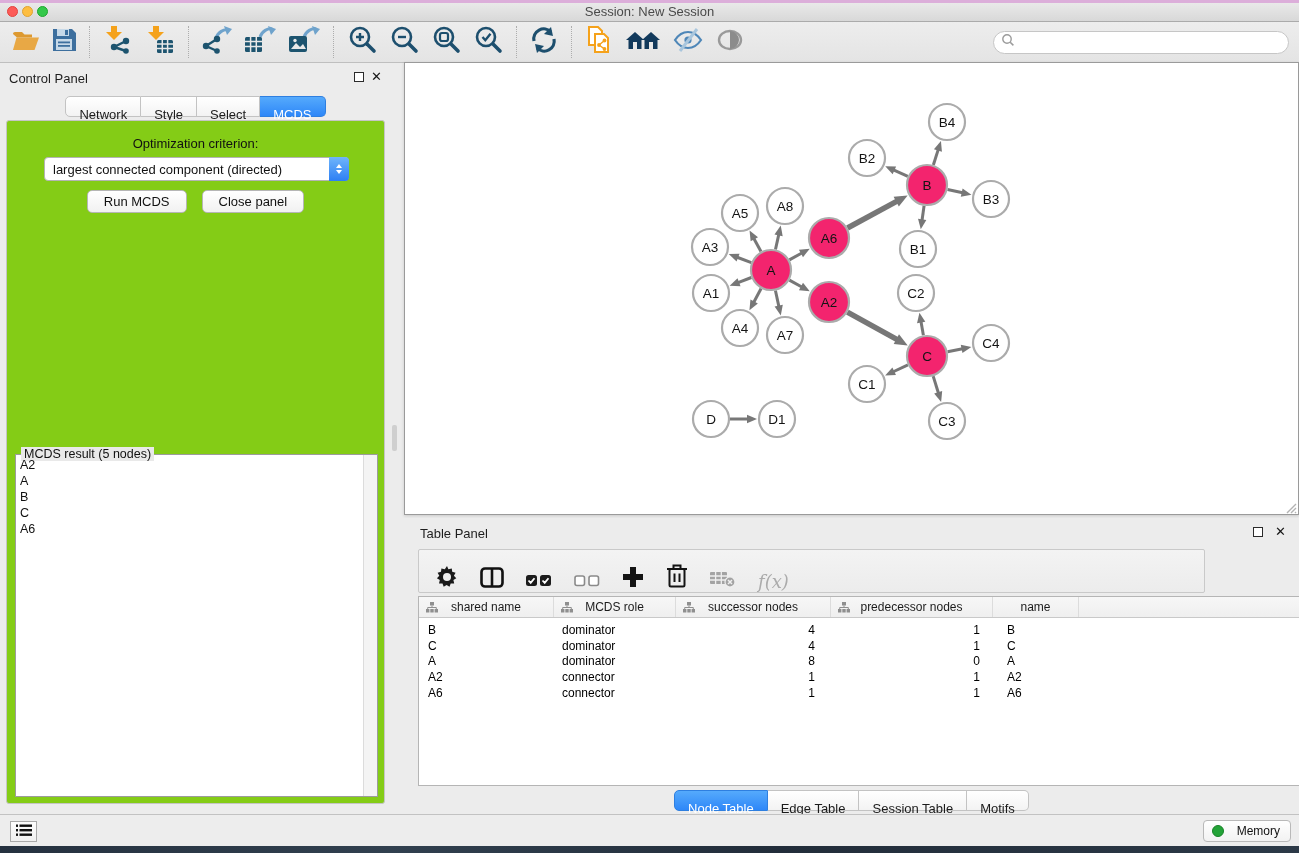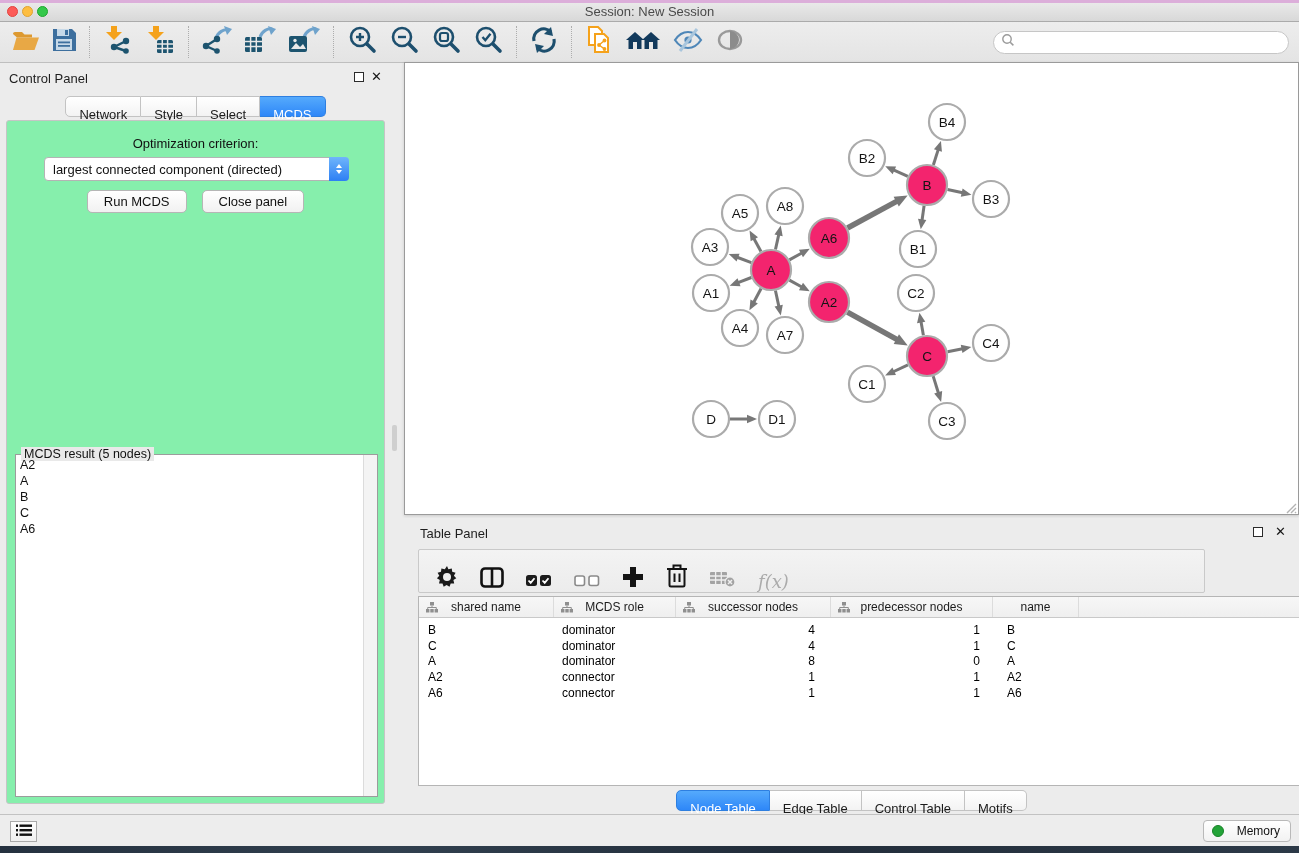--- a/index.html
+++ b/index.html
@@ -35,21 +35,21 @@
   .close-ic { position:absolute; top:6px; font-size:13px; font-weight:bold; color:#141414; }
 
   .seg { display:flex; justify-content:center; position:absolute; left:0; right:0; }
   .seg-tab { height:21px; line-height:20px; padding:8px 13px; font-size:13px; color:#1B1B1B;
     background:linear-gradient(#FFFFFF,#F3F3F3); border:1px solid #C3C3C3; border-left:none; }
   .seg-tab:first-child { border-left:1px solid #C3C3C3; border-radius:5px 0 0 5px; }
   .seg-tab:last-child { border-radius:0 5px 5px 0; }
   .seg-tab.active { background:linear-gradient(#55AAFC,#2E87F8); border-color:#2E7FE0; color:#fff; }
 
   #cp-inner { position:absolute; left:6px; top:57px; width:379px; height:684px;
-    background:#86efac; border:1px solid #C5C5C5; border-radius:3px; }
+    background:#84cc16; border:1px solid #C5C5C5; border-radius:3px; }
   #opt-label { position:absolute; left:0; right:0; top:15px; text-align:center; font-size:13px; color:#111; }
   #criterion-select { position:absolute; left:37px; top:36px; width:305px; height:24px; background:#fff;
     border:1px solid #B4B4B4; border-radius:4px; font-size:13px; color:#111;
     display:flex; align-items:center; padding-left:8px; }
   #criterion-stepper { position:absolute; right:-1px; top:-1px; width:20px; height:24px; border-radius:0 4px 4px 0;
     background:linear-gradient(#6FB5FB,#2D7FF4); display:flex; flex-direction:column; align-items:center; justify-content:center; gap:2px; }
   .car-up { width:0; height:0; border-left:3.5px solid transparent; border-right:3.5px solid transparent; border-bottom:4.5px solid #fff; }
   .car-dn { width:0; height:0; border-left:3.5px solid transparent; border-right:3.5px solid transparent; border-top:4.5px solid #fff; }
   .macbtn { height:23px; background:linear-gradient(#FFFFFF,#F1F1F1); border:1px solid #B6B6B6;
     border-radius:5px; font-size:13px; color:#111; padding:0 16px; font-family:inherit; }
@@ -516,21 +516,21 @@
           <div class="tcell c3">1</div>
           <div class="tcell c4">A6</div>
         </div>
       </div>
     <div id="nt-scroll"></div>
   </div>
 
   <div id="tp-tabs" class="seg">
     <span class="seg-tab active">Node Table</span>
     <span class="seg-tab">Edge Table</span>
-    <span class="seg-tab">Control Table</span>
+    <span class="seg-tab">Session Table</span>
     <span class="seg-tab">Motifs</span>
   </div>
 </div>
 
 <div id="statusbar">
   <div id="list-btn">
     <span><svg width="16" height="13" viewBox="0 0 16 13">
       <rect x="0" y="0.5" width="2" height="2.4" fill="#111"></rect>
           <rect x="3.5" y="0.5" width="12.5" height="2.4" fill="#111"></rect>
       <rect x="0" y="5" width="2" height="2.4" fill="#111"></rect>

